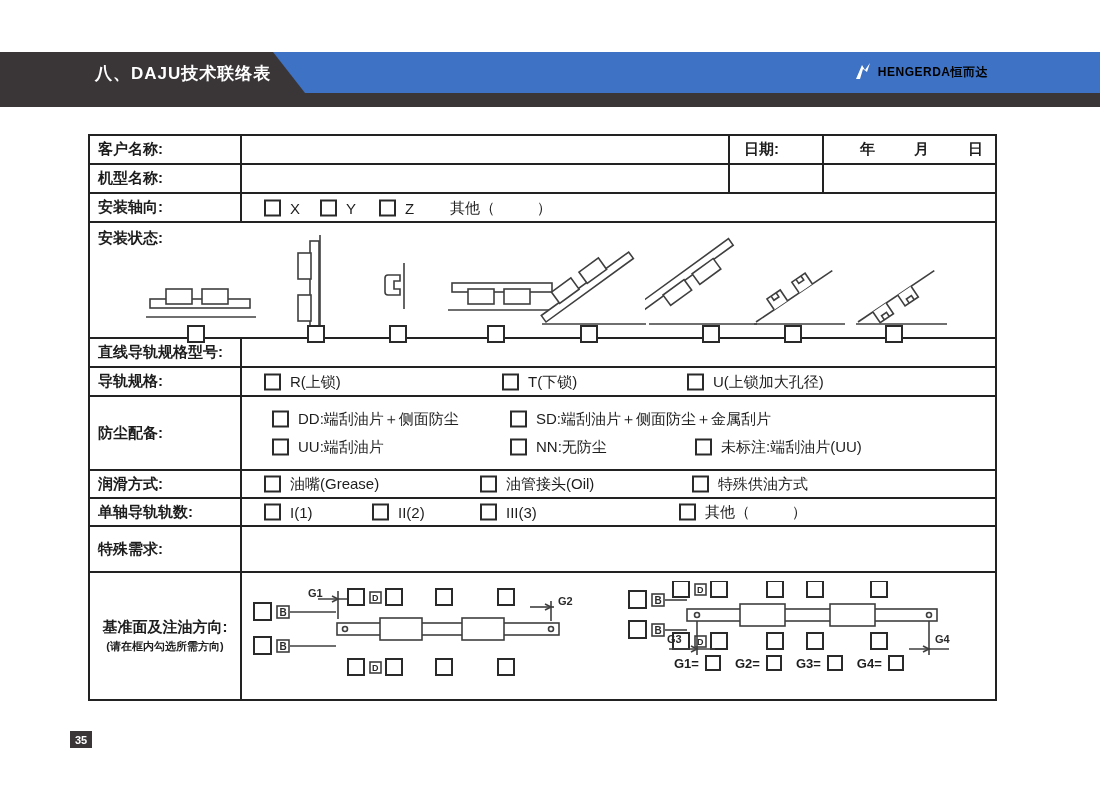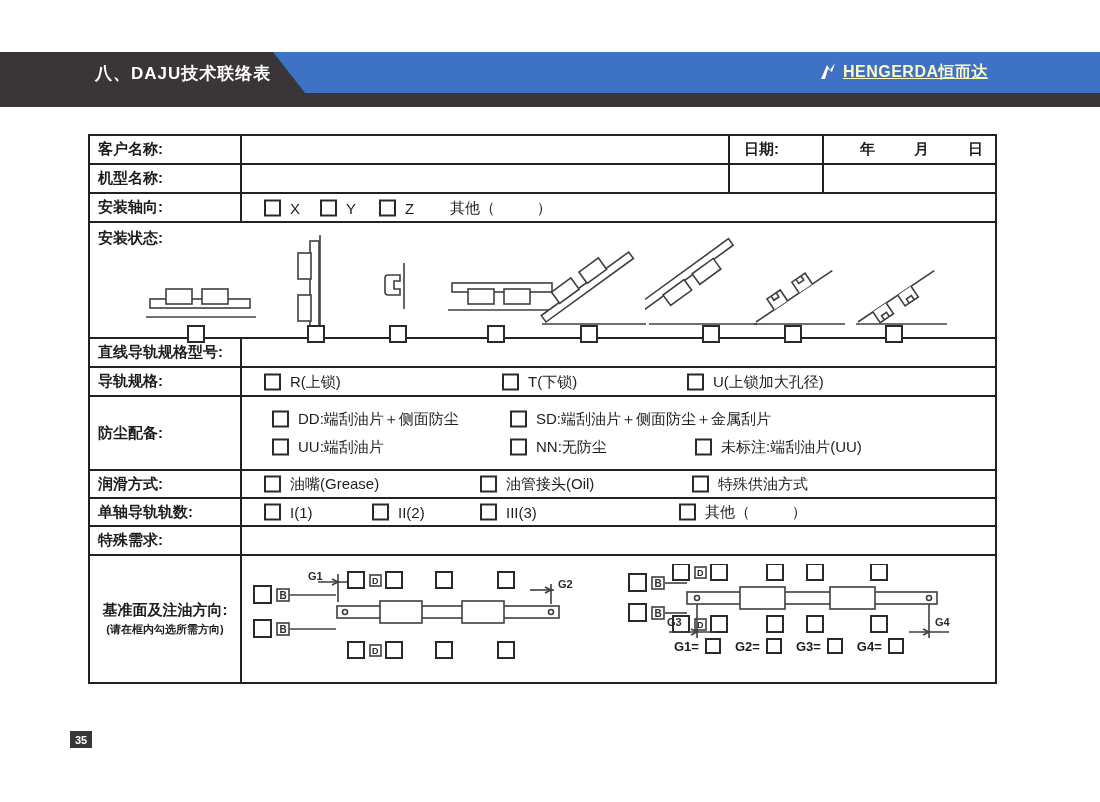--- a/index.html
+++ b/index.html
@@ -12,21 +12,21 @@
   .topbar { position:absolute; left:0; top:52px; width:1100px; height:55px; background:#3a3637; }
   .blueband {
     position:absolute; left:273px; top:0; width:827px; height:41px; background:#3e72c4;
     clip-path:polygon(0 0, 827px 0, 827px 41px, 32px 41px);
   }
   .doc-title {
     position:absolute; left:95px; top:10px; color:#ffffff; font-size:17px; font-weight:bold;
     letter-spacing:1px;
   }
   .brand { position:absolute; right:112px; top:9px; display:flex; align-items:center; gap:4px; }
-  .brand-text { color:#fef9c3; font-size:16px; font-weight:bold; letter-spacing:0.5px;text-decoration:underline; }
+  .brand-text { color:#000000; font-size:12px; font-weight:bold; letter-spacing:0.5px; }
   
   table.form { position:absolute; left:88px; top:134px; width:907px; border-collapse:collapse; table-layout:fixed; }
   table.form td { border:2px solid #222222; vertical-align:middle; font-size:15px; }
   td.lbl { font-weight:bold; padding-left:8px; }
   td.lbl2 { font-weight:bold; padding-left:14px; }
   td.optcell { position:relative; }
   .opt { position:absolute; top:50%; transform:translateY(-50%); display:flex; align-items:center; gap:9px; white-space:pre; }
   .opt-text { white-space:pre; }
   .cb { width:17px; height:17px; border:2px solid #2a2a2a; background:#fff; display:inline-block; flex:none; }
   .cb18 { position:absolute; width:18px; height:18px; border:2px solid #2a2a2a; background:#fff; }
@@ -287,21 +287,21 @@
           <span class="cb"></span>
           <span class="opt-text">III(3)</span>
         </span>
         <span class="opt" style="left:437px">
           <span class="cb"></span>
           <span class="opt-text">其他（          ）</span>
         </span>
       </td>
     </tr>
 
-    <tr style="height:29px">
+    <tr style="height:46px">
       <td class="lbl">特殊需求:</td>
       <td colspan="5"></td>
     </tr>
 
     <tr style="height:128px">
       <td class="datum-lblcell">
         <div style="font-size:15px">基准面及注油方向:</div>
         <div class="datum-sub">(请在框内勾选所需方向)</div>
       </td>
       <td colspan="5" class="datumcell">

